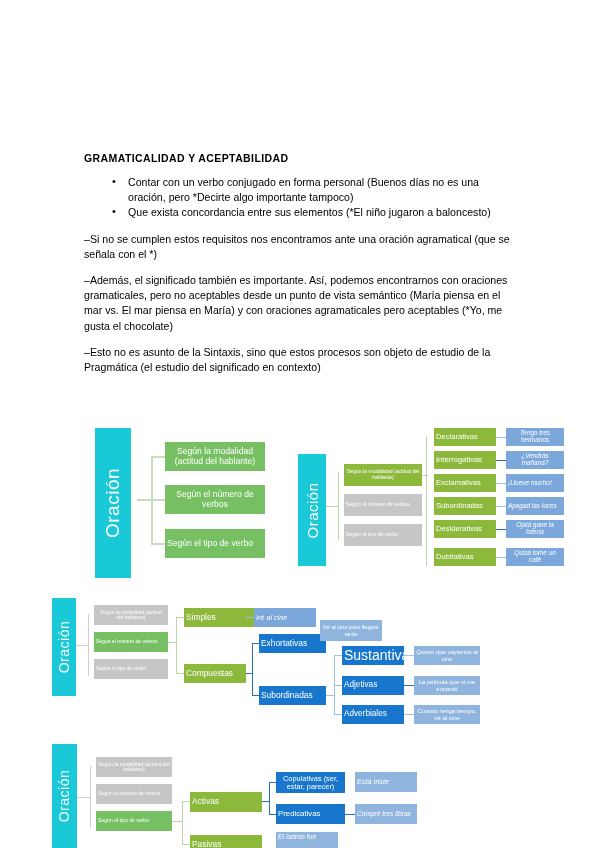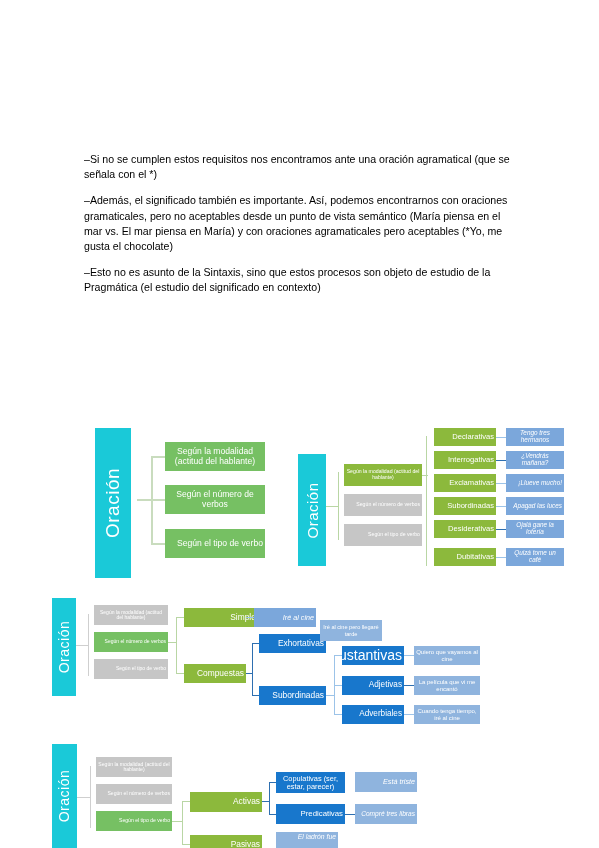--- a/index.html
+++ b/index.html
@@ -11,21 +11,21 @@
   .doc h1{font-size:10.5px;font-weight:bold;letter-spacing:.4px;margin:0 0 11px 0;}
   .doc p{font-size:10.6px;line-height:15.2px;margin:0 0 11px 0;}
   ul.bullets{margin:0 0 11px 0;padding:0;list-style:none;}
   ul.bullets li{position:relative;font-size:10.6px;line-height:15.2px;
                 padding-left:44px;margin:0;}
   ul.bullets li:before{content:"\2022";position:absolute;left:28px;top:-1px;font-size:11px;}
 
   
   .diagram{position:absolute;}
   .node{position:absolute;box-sizing:border-box;display:flex;align-items:center;
-        justify-content:flex-end;text-align:center;color:#fff;
+        justify-content:flex-start;text-align:center;color:#fff;
         font-family:"Liberation Sans","DejaVu Sans",sans-serif;
         line-height:1.08;overflow:hidden;padding:1px 2px;}
   .vtitle{position:absolute;background:#1AC9D8;display:flex;align-items:center;
           justify-content:center;}
   .vtitle span{transform:rotate(-90deg);white-space:nowrap;color:#fff;
                font-size:19px;letter-spacing:.5px;}
   .ln{position:absolute;background:#c9dcbe;}
   .ln.blue{background:#9cc3e8;}
   .ln.green{background:#b9d6a4;}
   .ln.grey{background:#cfcfcf;}
@@ -37,20 +37,25 @@
   .blue{background:#1877CC;}
   .lblue{background:#7BA7DB;}
   .lblue2{background:#8FB4DE;}
   .blurry{filter:blur(.45px);}
   .soft{filter:blur(.3px);}
 </style>
 </head>
 <body>
 
 <div class="doc">
+  <h1>GRAMATICALIDAD Y ACEPTABILIDAD</h1>
+  <ul class="bullets">
+    <li>Contar con un verbo conjugado en forma personal (Buenos días no es una oración, pero *Decirte algo importante tampoco)</li>
+    <li>Que exista concordancia entre sus elementos (*El niño jugaron a baloncesto)</li>
+  </ul>
   <p> –Si no se cumplen estos requisitos nos encontramos ante una oración agramatical (que se señala con el *)</p>
   <p>–Además, el significado también es importante. Así, podemos encontrarnos con oraciones gramaticales, pero no aceptables desde un punto de vista semántico (María piensa en el mar vs. El mar piensa en María) y con oraciones agramaticales pero aceptables (*Yo, me gusta el chocolate)</p>
   <p>–Esto no es asunto de la Sintaxis, sino que estos procesos son objeto de estudio de la Pragmática (el estudio del significado en contexto)</p>
 </div>
 
 <div class="diagram" style="left:95px;top:428px;width:190px;height:150px;">
   <div class="vtitle" style="left:0;top:0;width:36px;height:150px;">
     <span>Oración</span>
   </div>
 

